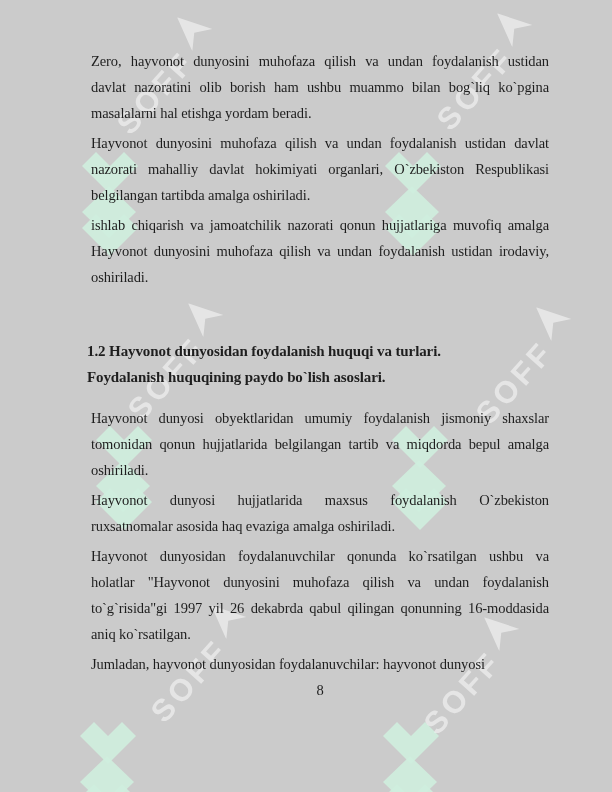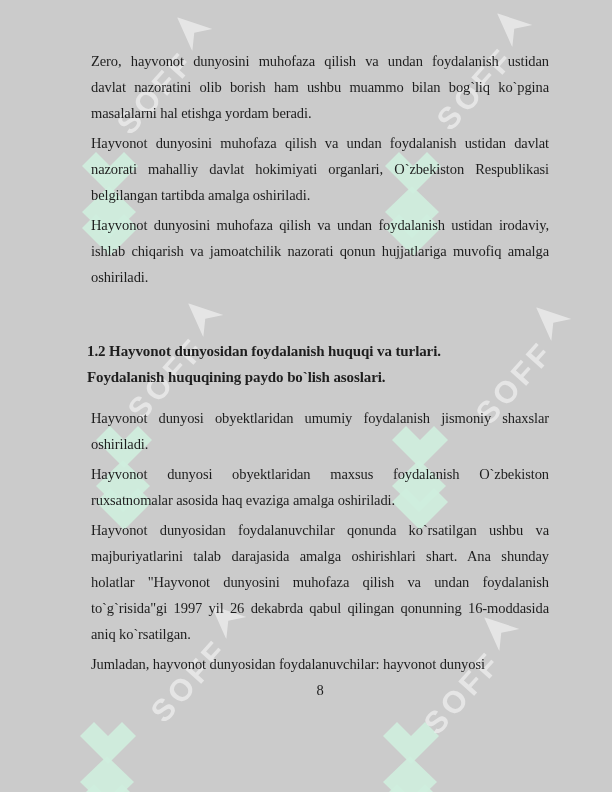--- a/index.html
+++ b/index.html
@@ -148,43 +148,43 @@
           <div class="line">Zero, hayvonot dunyosini muhofaza qilish va undan foydalanish ustidan</div>
           <div class="line">davlat nazoratini olib borish ham ushbu muammo bilan bog`liq ko`pgina</div>
           <div class="line last">masalalarni hal etishga yordam beradi.</div>
         </div>
         <div class="para">
           <div class="line">Hayvonot dunyosini muhofaza qilish va undan foydalanish ustidan davlat</div>
           <div class="line">nazorati mahalliy davlat hokimiyati organlari, O`zbekiston Respublikasi</div>
           <div class="line last">belgilangan tartibda amalga oshiriladi.</div>
         </div>
         <div class="para">
+          <div class="line">ishlab chiqarish va jamoatchilik nazorati qonun hujjatlariga muvofiq amalga</div>
           <div class="line">Hayvonot dunyosini muhofaza qilish va undan foydalanish ustidan irodaviy,</div>
-          <div class="line">ishlab chiqarish va jamoatchilik nazorati qonun hujjatlariga muvofiq amalga</div>
           <div class="line last">oshiriladi.</div>
         </div>
       </div>
 
     <div class="heading">
       <div>1.2 Hayvonot dunyosidan foydalanish huquqi va turlari.</div>
       <div>Foydalanish huquqining paydo bo`lish asoslari.</div>
     </div>
 
     <div id="paras-bottom">
         <div class="para">
           <div class="line">Hayvonot dunyosi obyektlaridan umumiy foydalanish jismoniy shaxslar</div>
+          <div class="line">tomonidan qonun hujjatlarida belgilangan tartib va miqdorda bepul amalga</div>
           <div class="line last">oshiriladi.</div>
         </div>
         <div class="para">
-          <div class="line">Hayvonot dunyosi obyektlaridan maxsus foydalanish O`zbekiston</div>
+          <div class="line">Hayvonot dunyosi hujjatlarida maxsus foydalanish O`zbekiston</div>
           <div class="line last">ruxsatnomalar asosida haq evaziga amalga oshiriladi.</div>
         </div>
         <div class="para">
           <div class="line">Hayvonot dunyosidan foydalanuvchilar qonunda ko`rsatilgan ushbu va</div>
-          <div class="line">majburiyatlarini talab darajasida amalga oshirishlari shart. Ana shunday</div>
           <div class="line">holatlar "Hayvonot dunyosini muhofaza qilish va undan foydalanish</div>
           <div class="line">to`g`risida"gi 1997 yil 26 dekabrda qabul qilingan qonunning 16-moddasida</div>
           <div class="line last">aniq ko`rsatilgan.</div>
         </div>
         <div class="para">
           <div class="line last">Jumladan, hayvonot dunyosidan foydalanuvchilar: hayvonot dunyosi</div>
         </div>
       </div>
 
     <div class="pagenum">8</div>

